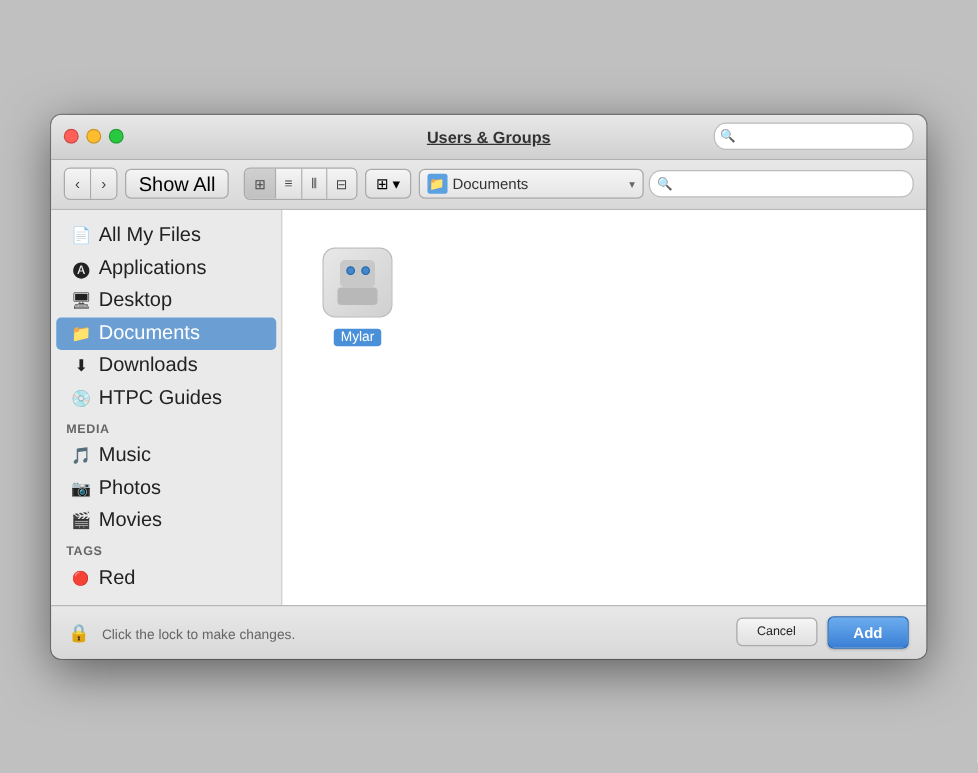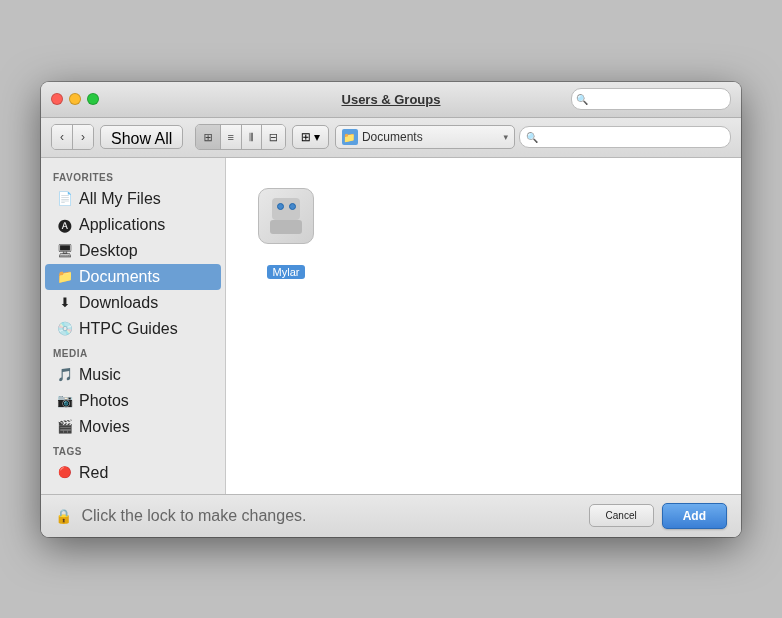--- a/index.html
+++ b/index.html
@@ -344,21 +344,21 @@
     }
     .robot-body {
       width: 32px;
       height: 14px;
       background: #b8b8b8;
       border-radius: 3px;
       margin: 2px auto 0;
     }
 
     .file-label {
-      margin-top: 17px;
+      margin-top: 5px;
       font-size: 11px;
       text-align: center;
       background: #4a90d9;
       color: white;
       padding: 1px 6px;
       border-radius: 3px;
     }
 
     
     .bottom-bar {
@@ -447,21 +447,20 @@
         </div>
         <div class="toolbar-search-wrapper">
           <input class="toolbar-search-input" type="text" value="" style="">
         </div>
       </div>
     </div>
 
     <div class="content-area">
 
       <div class="sidebar">
-        <div class="sidebar-section-header">FAVORITES</div>
 
         <div class="sidebar-item">
           <span class="sidebar-item-icon">📄</span>
           <span class="sidebar-item-label">All My Files</span>
         </div>
         <div class="sidebar-item">
           <span class="sidebar-item-icon" style="font-size:13px;">🅐</span>
           <span class="sidebar-item-label">Applications</span>
         </div>
         <div class="sidebar-item">
@@ -519,19 +518,19 @@
             </div>
           </div>
           <span class="file-label">Mylar</span>
         </div>
       </div>
     </div>
 
     <div class="bottom-bar">
       <div class="bottom-info">
         <span style="font-size:14px; margin-right:6px; color:#888;">🔒</span>
-        <span style="font-size:16px; color:#666;margin-top:30px;">Click the lock to make changes.</span>
+        <span style="font-size:11px; color:#666;margin-top:30px;">Click the lock to make changes.</span>
       </div>
       <button class="btn-cancel">Cancel</button>
       <button class="btn-add">Add</button>
     </div>
   </div>
 </div>
 
 </body></html>

